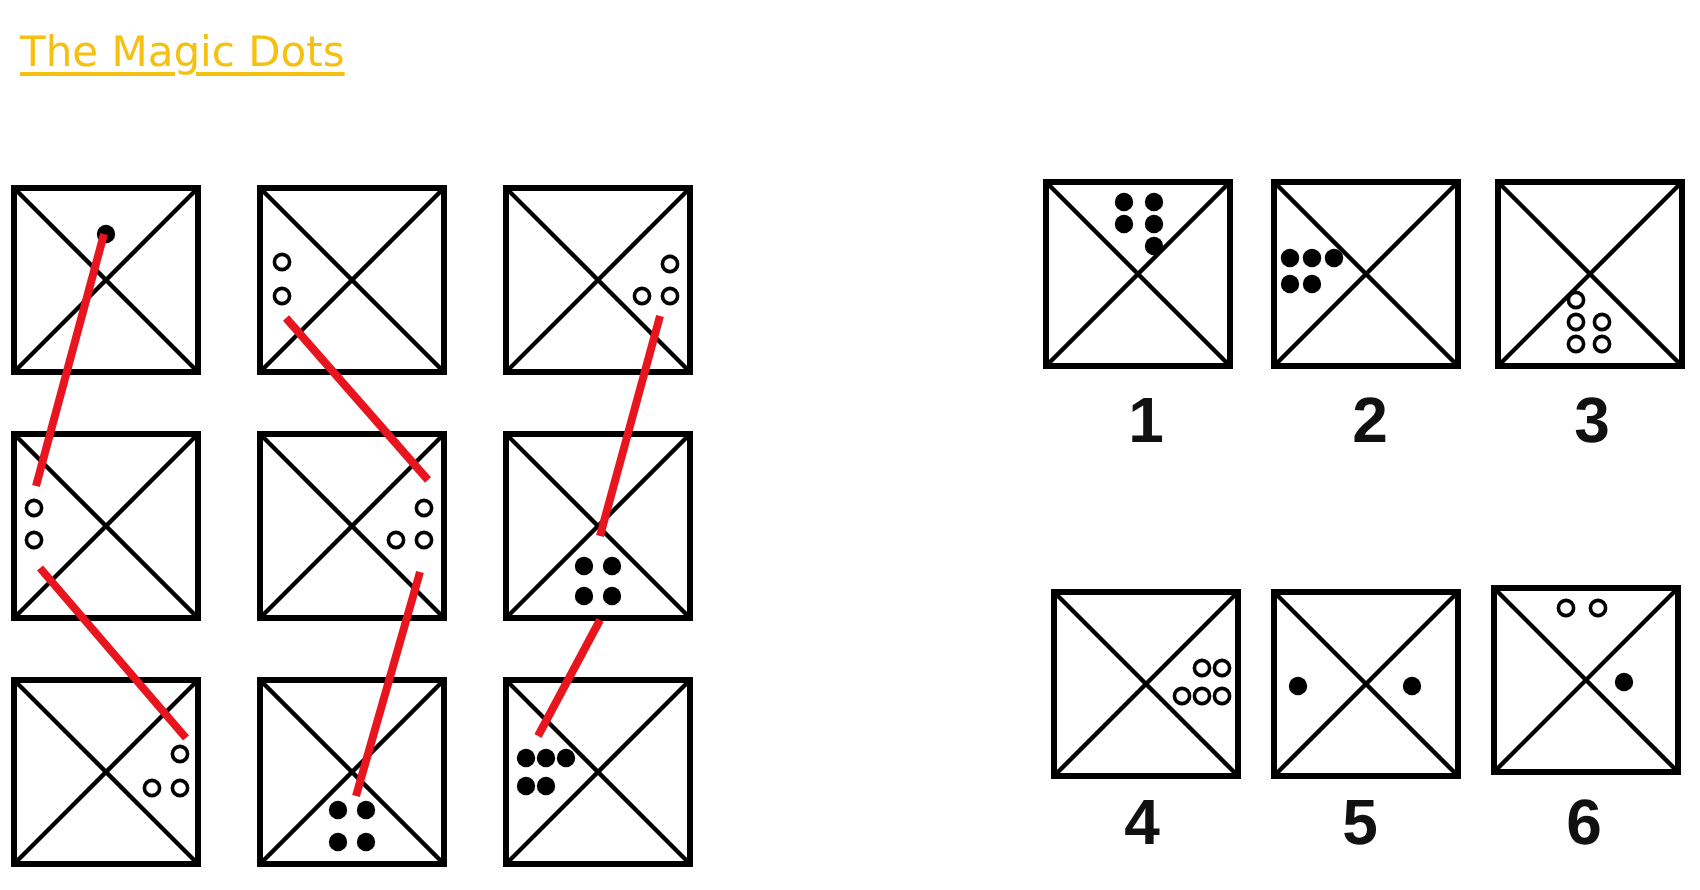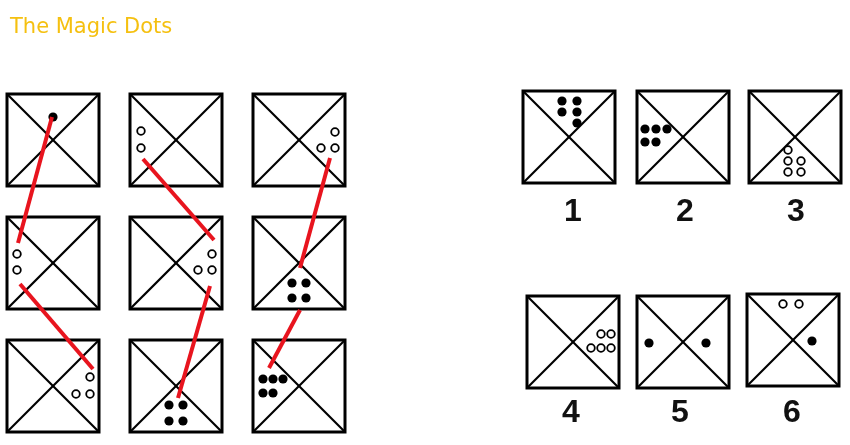--- a/index.html
+++ b/index.html
@@ -1,17 +1,17 @@
 <!DOCTYPE html>
 <html><head>
 <meta charset="utf-8">
 <style>
   html, body { margin:0; padding:0; background:#ffffff; }
   body { width:850px; height:445px; position:relative; overflow:hidden; font-family:"Liberation Sans", sans-serif; }
-  .title { position:absolute; left:10px; top:14px; font-family:"DejaVu Sans", sans-serif; font-size:21px; color:#f5c010; text-decoration-thickness:2px; text-underline-offset:3px; }
+  .title { position:absolute; left:10px; top:14px; font-family:"DejaVu Sans", sans-serif; font-size:21px; color:#f5c010; text-decoration:underline; text-decoration-thickness:2px; text-underline-offset:3px; }
   svg#canvas { position:absolute; left:0; top:0; }
   .num { position:absolute; font-family:"Liberation Sans", sans-serif; font-weight:bold; font-size:32px; color:#111; width:40px; text-align:center; }
 </style>
 </head>
 <body>
 
 <div class="title">The Magic Dots</div>
 
 <svg id="canvas" width="850" height="445" xmlns="http://www.w3.org/2000/svg">
   <g id="grid-layer">

